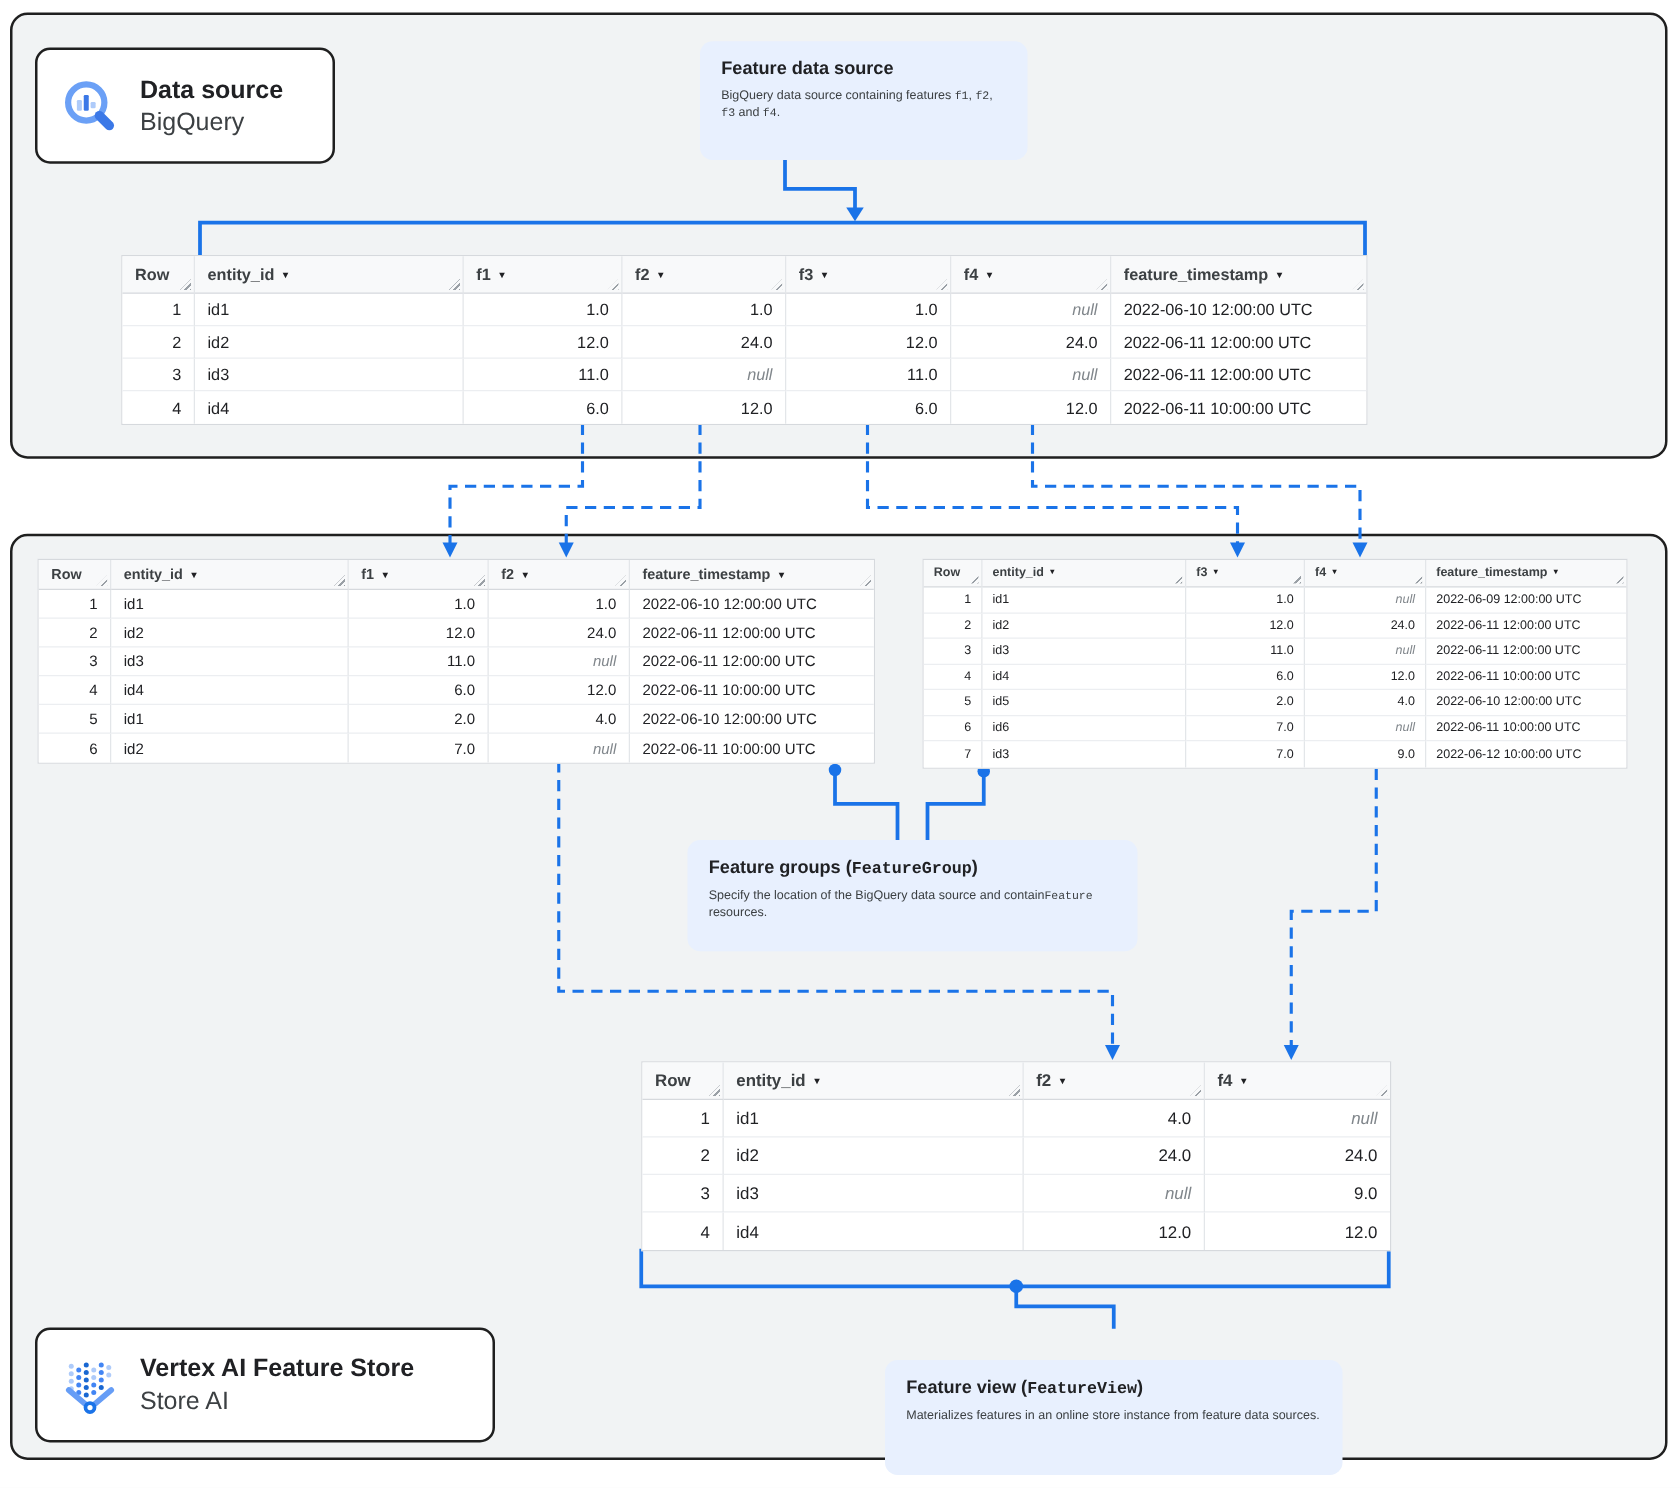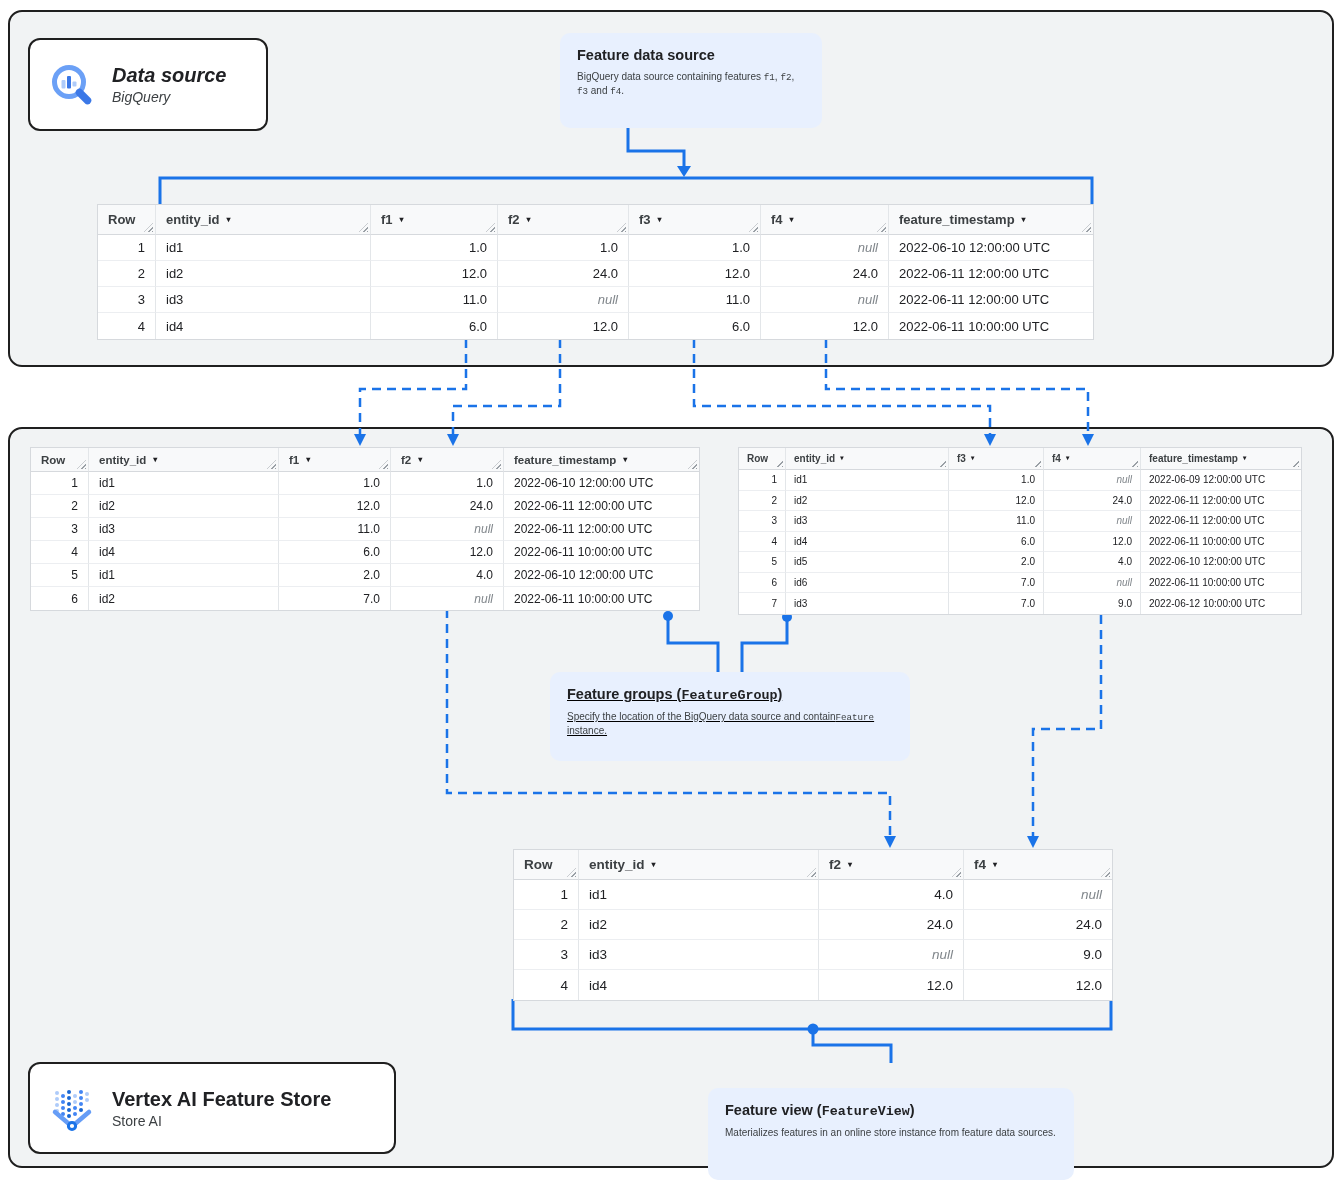--- a/index.html
+++ b/index.html
@@ -11,31 +11,31 @@
   .panel-top{left:8px;top:10px;width:1326px;height:357px;}
   .panel-bottom{left:8px;top:427px;width:1326px;height:741px;}
 
   
   svg.wires{position:absolute;left:0;top:0;width:1344px;height:1190px;pointer-events:none;}
 
   
   .card{position:absolute;background:#fff;border:2px solid #1f1f1f;border-radius:12px;
         display:flex;align-items:center;gap:16px;padding:0 18px;box-sizing:border-box;}
   .card .t1{font-size:20px;font-weight:bold;color:#202124;line-height:1.3;}
-  .card .t2{font-size:14px;color:#3c4043;line-height:1.3;}
-  .card-datasource{left:28px;top:38px;width:240px;height:93px;font-style:italic;}
+  .card .t2{font-size:20px;color:#3c4043;line-height:1.3;}
+  .card-datasource{left:28px;top:38px;width:240px;height:93px;}
   .card-store{left:28px;top:1062px;width:368px;height:92px;}
 
   
   .callout{position:absolute;background:#e8f0fe;border-radius:10px;padding:14px 17px;box-sizing:border-box;}
   .callout .ct{font-size:14.5px;font-weight:bold;color:#202124;margin-bottom:7px;}
   .callout .cb{font-size:10px;color:#3c4043;line-height:1.42;}
   .mono{font-family:"Liberation Mono","DejaVu Sans Mono",monospace;font-size:0.92em;}
   .callout-fds{left:560px;top:33px;width:262px;min-height:95px;}
-  .callout-fg{left:550px;top:672px;width:360px;min-height:89px;text-decoration:underline;}
+  .callout-fg{left:550px;top:672px;width:360px;min-height:89px;}
   .callout-fv{left:708px;top:1088px;width:366px;min-height:92px;}
 
   
   .tbl{position:absolute;background:#fff;border:1px solid #d6d9dd;box-sizing:border-box;}
   .thead{display:flex;background:#f8f9fa;}
   .tr{display:flex;background:#fff;}
   .th,.td{box-sizing:border-box;flex:0 0 auto;display:flex;align-items:center;
           padding:0 10px;border-right:1px solid #e3e6e9;position:relative;overflow:hidden;white-space:nowrap;}
   .th{border-bottom:1px solid #d6d9dd;color:#3c4043;font-weight:bold;}
   .td{border-bottom:1px solid #eceef1;color:#202124;}
@@ -413,21 +413,21 @@
       <div class="tr">
         <div class="td align-right" style="width: 65px;">4</div>
         <div class="td align-left" style="width: 240px;">id4</div>
         <div class="td align-right" style="width: 145px;">12.0</div>
         <div class="td align-right" style="width: 148px;">12.0</div>
       </div>
     </div>
 
   <div class="callout callout-fg">
     <div class="ct"><span>Feature groups (</span><span class="mono">FeatureGroup</span><span>)</span></div>
-    <div class="cb"><span>Specify the location of the BigQuery data source and contain</span><span class="mono">Feature</span><span> instance.</span></div>
+    <div class="cb"><span>Specify the location of the BigQuery data source and contain</span><span class="mono">Feature</span><span> resources.</span></div>
   </div>
 
   <div class="callout callout-fv">
     <div class="ct"><span>Feature view (</span><span class="mono">FeatureView</span><span>)</span></div>
     <div class="cb"><span>Materializes features in an online store instance from feature data sources.</span></div>
   </div>
 
   <div class="card card-store">
     <span class="icon-wrap">
       <svg width="48" height="48" viewBox="0 0 48 48">

